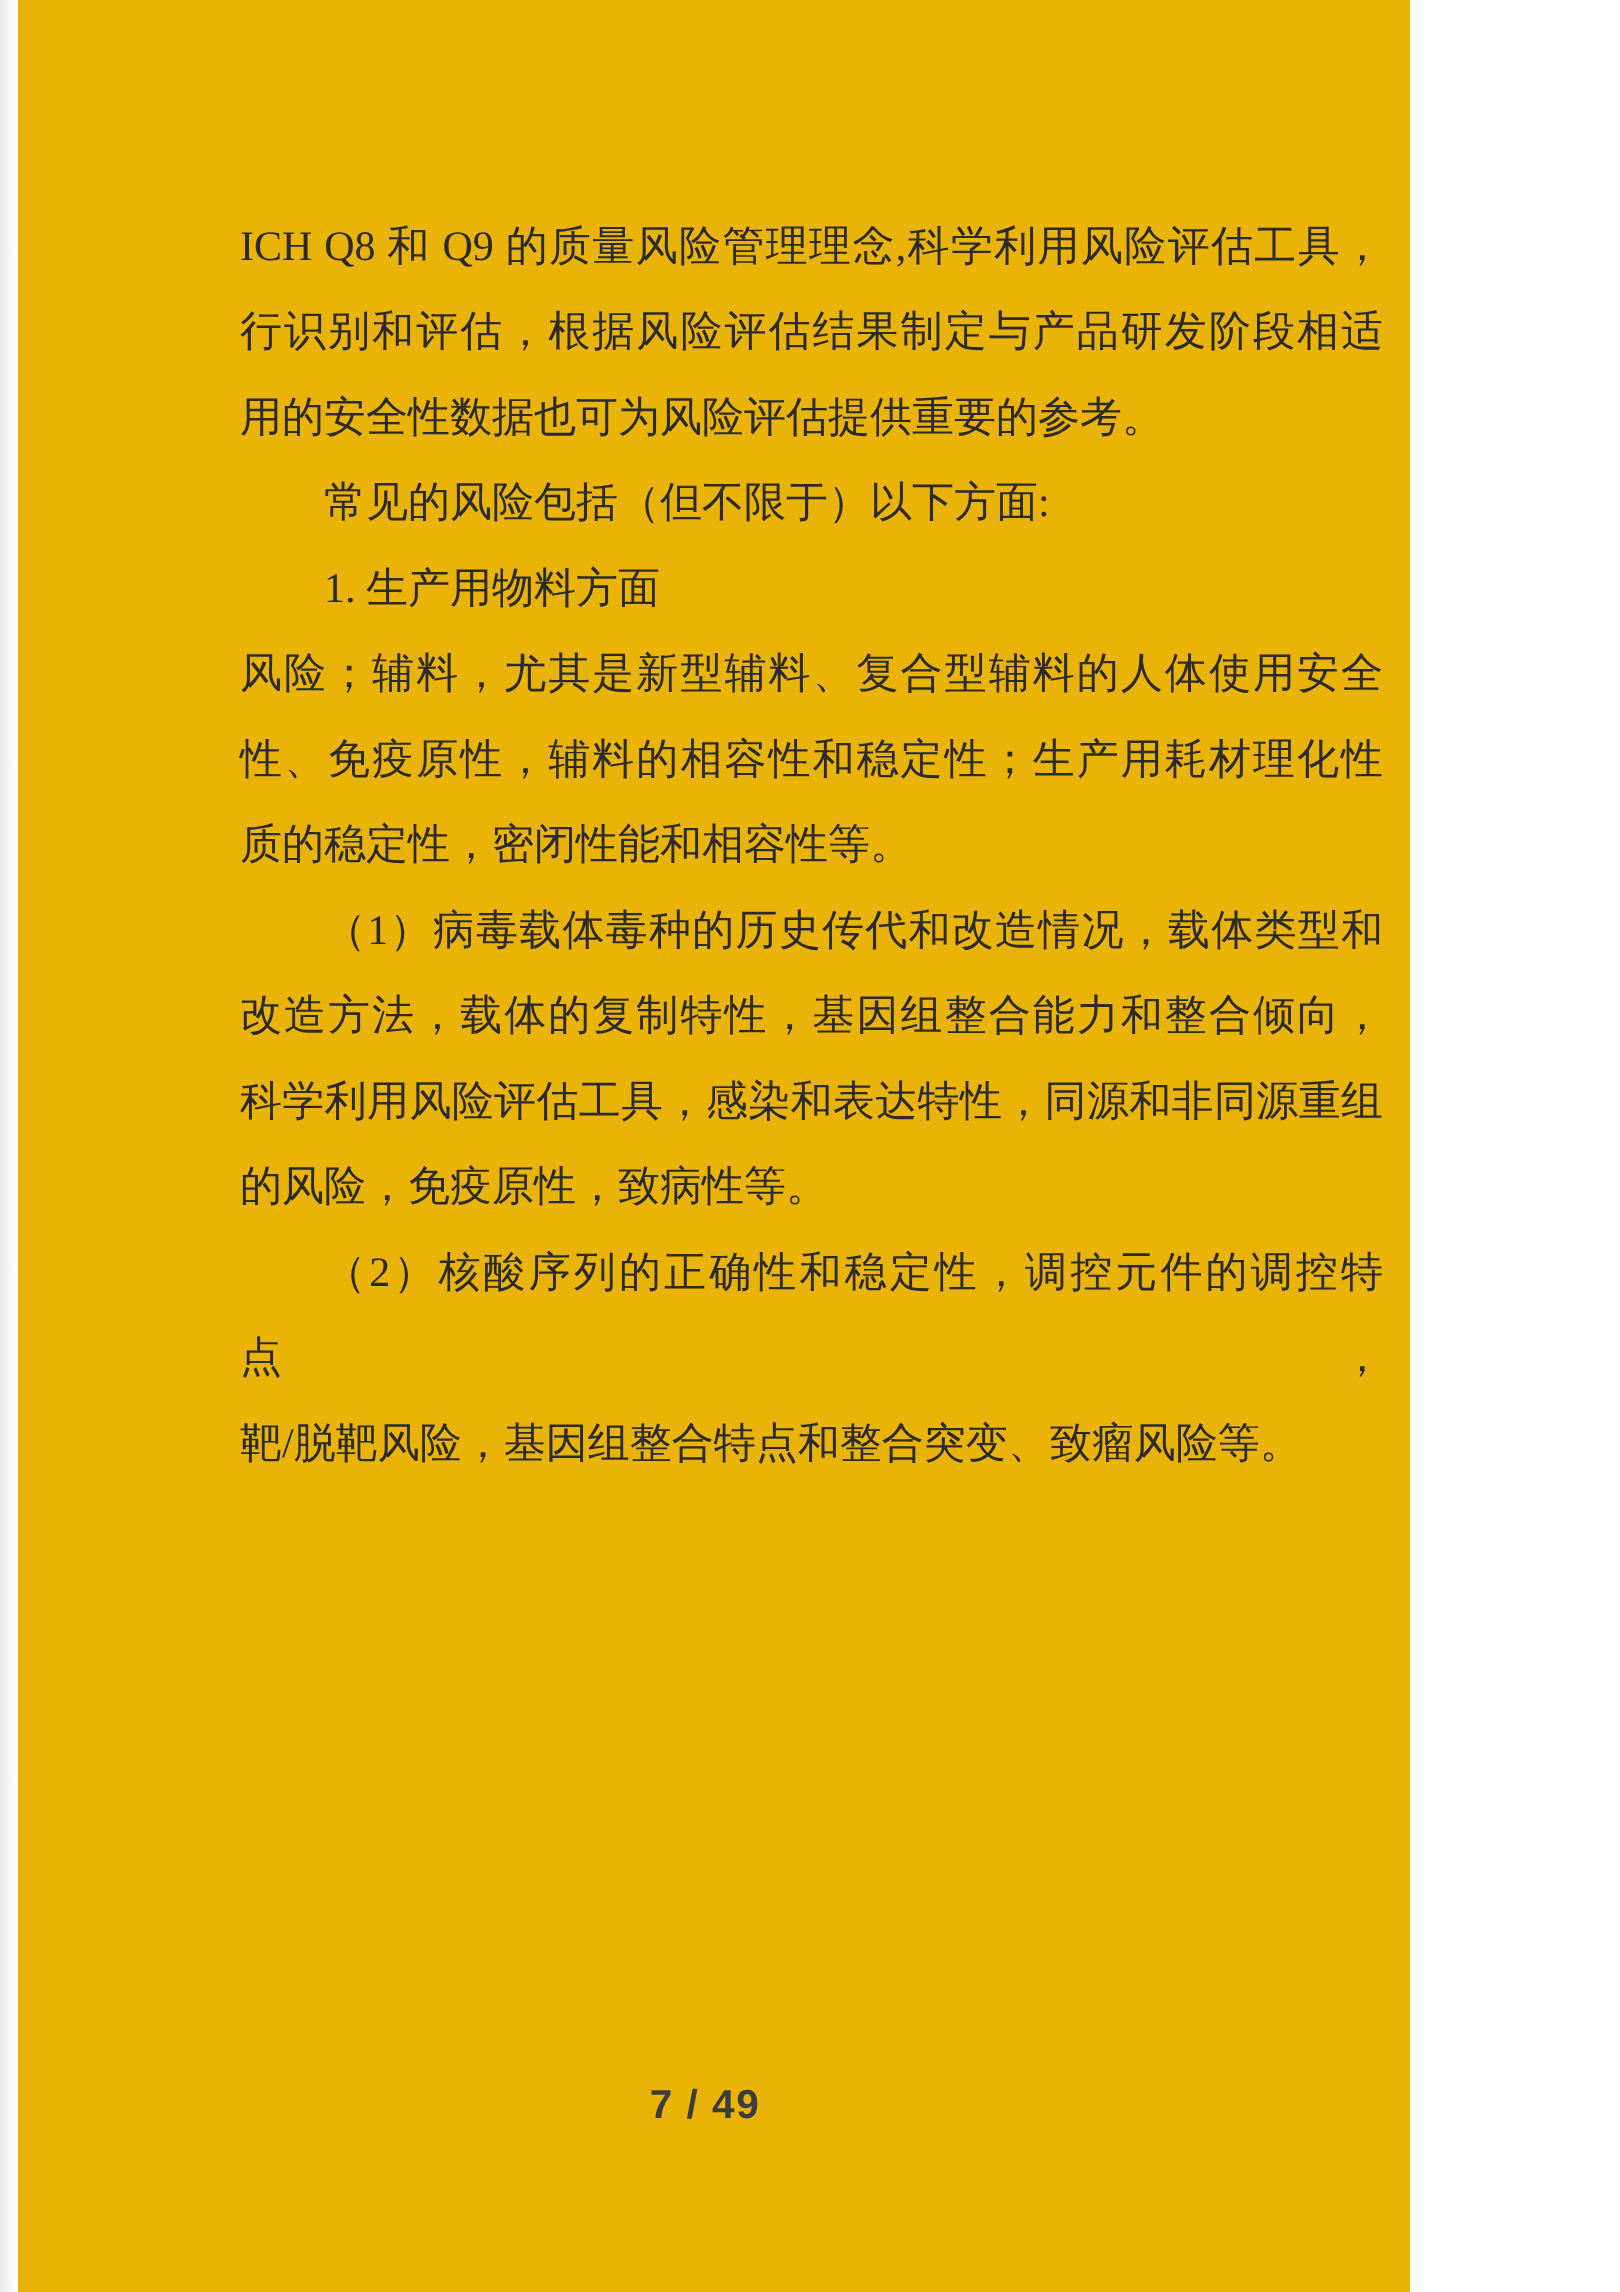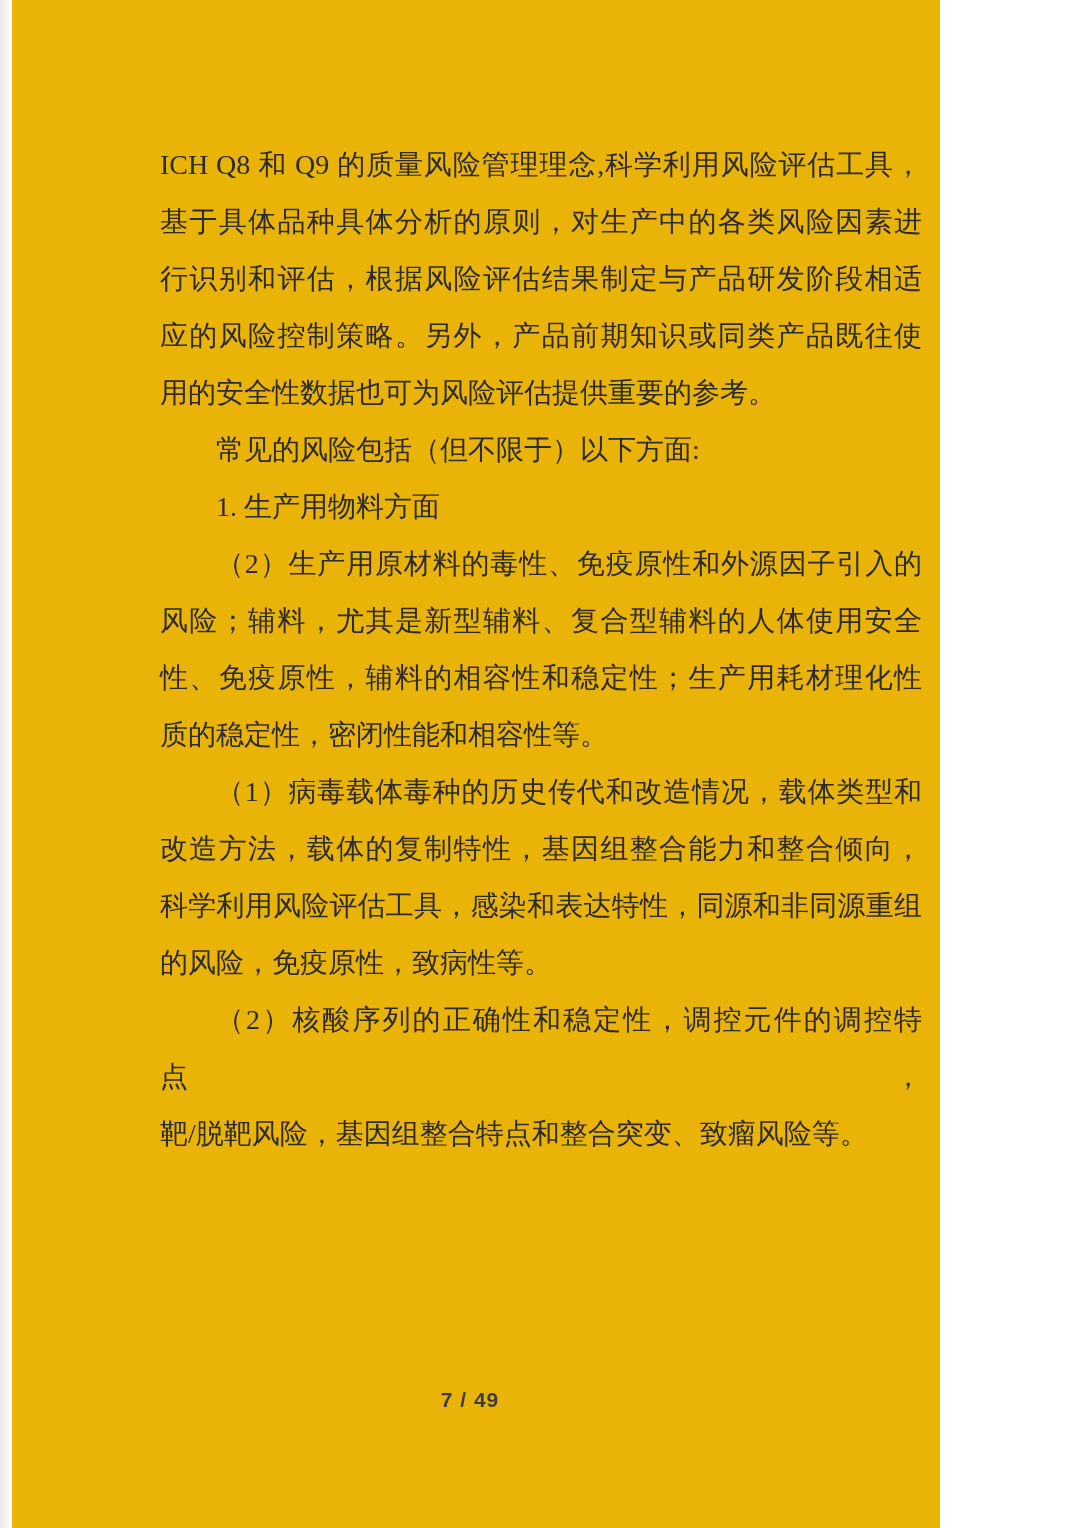--- a/index.html
+++ b/index.html
@@ -47,53 +47,50 @@
   .line.indent2 {
     text-indent: 2em;
   }
   .footer {
     position: absolute;
     left: 0;
     right: 0;
     top: 1388px;
     text-align: center;
     font-family: "Liberation Sans", "DejaVu Sans", sans-serif;
-    font-size: 21px;
+    font-size: 27px;
     font-weight: 700;
     color: #3c3c3c;
     letter-spacing: 1px;
   }
 </style>
 </head>
 <body>
 
 <div class="page">
   <div class="scan-edge"></div>
 
   <div class="doc">
 
     <div class="para">
       <div class="line">ICH Q8 和 Q9 的质量风险管理理念,科学利用风险评估工具，</div>
-      <div class="line">基于具体品种具体分析的原则，对生产中的各类风险因素进</div>
       <div class="line">行识别和评估，根据风险评估结果制定与产品研发阶段相适</div>
-      <div class="line">应的风险控制策略。另外，产品前期知识或同类产品既往使</div>
       <div class="line end">用的安全性数据也可为风险评估提供重要的参考。</div>
     </div>
 
     <div class="para">
       <div class="line end indent2">常见的风险包括（但不限于）以下方面:</div>
     </div>
 
     <div class="para">
       <div class="line end indent2">1. 生产用物料方面</div>
     </div>
 
 
     <div class="para">
-      <div class="line indent2">（2）生产用原材料的毒性、免疫原性和外源因子引入的</div>
       <div class="line">风险；辅料，尤其是新型辅料、复合型辅料的人体使用安全</div>
       <div class="line">性、免疫原性，辅料的相容性和稳定性；生产用耗材理化性</div>
       <div class="line end">质的稳定性，密闭性能和相容性等。</div>
     </div>
 
 
     <div class="para">
       <div class="line indent2">（1）病毒载体毒种的历史传代和改造情况，载体类型和</div>
       <div class="line">改造方法，载体的复制特性，基因组整合能力和整合倾向，</div>
       <div class="line">科学利用风险评估工具，感染和表达特性，同源和非同源重组</div>

